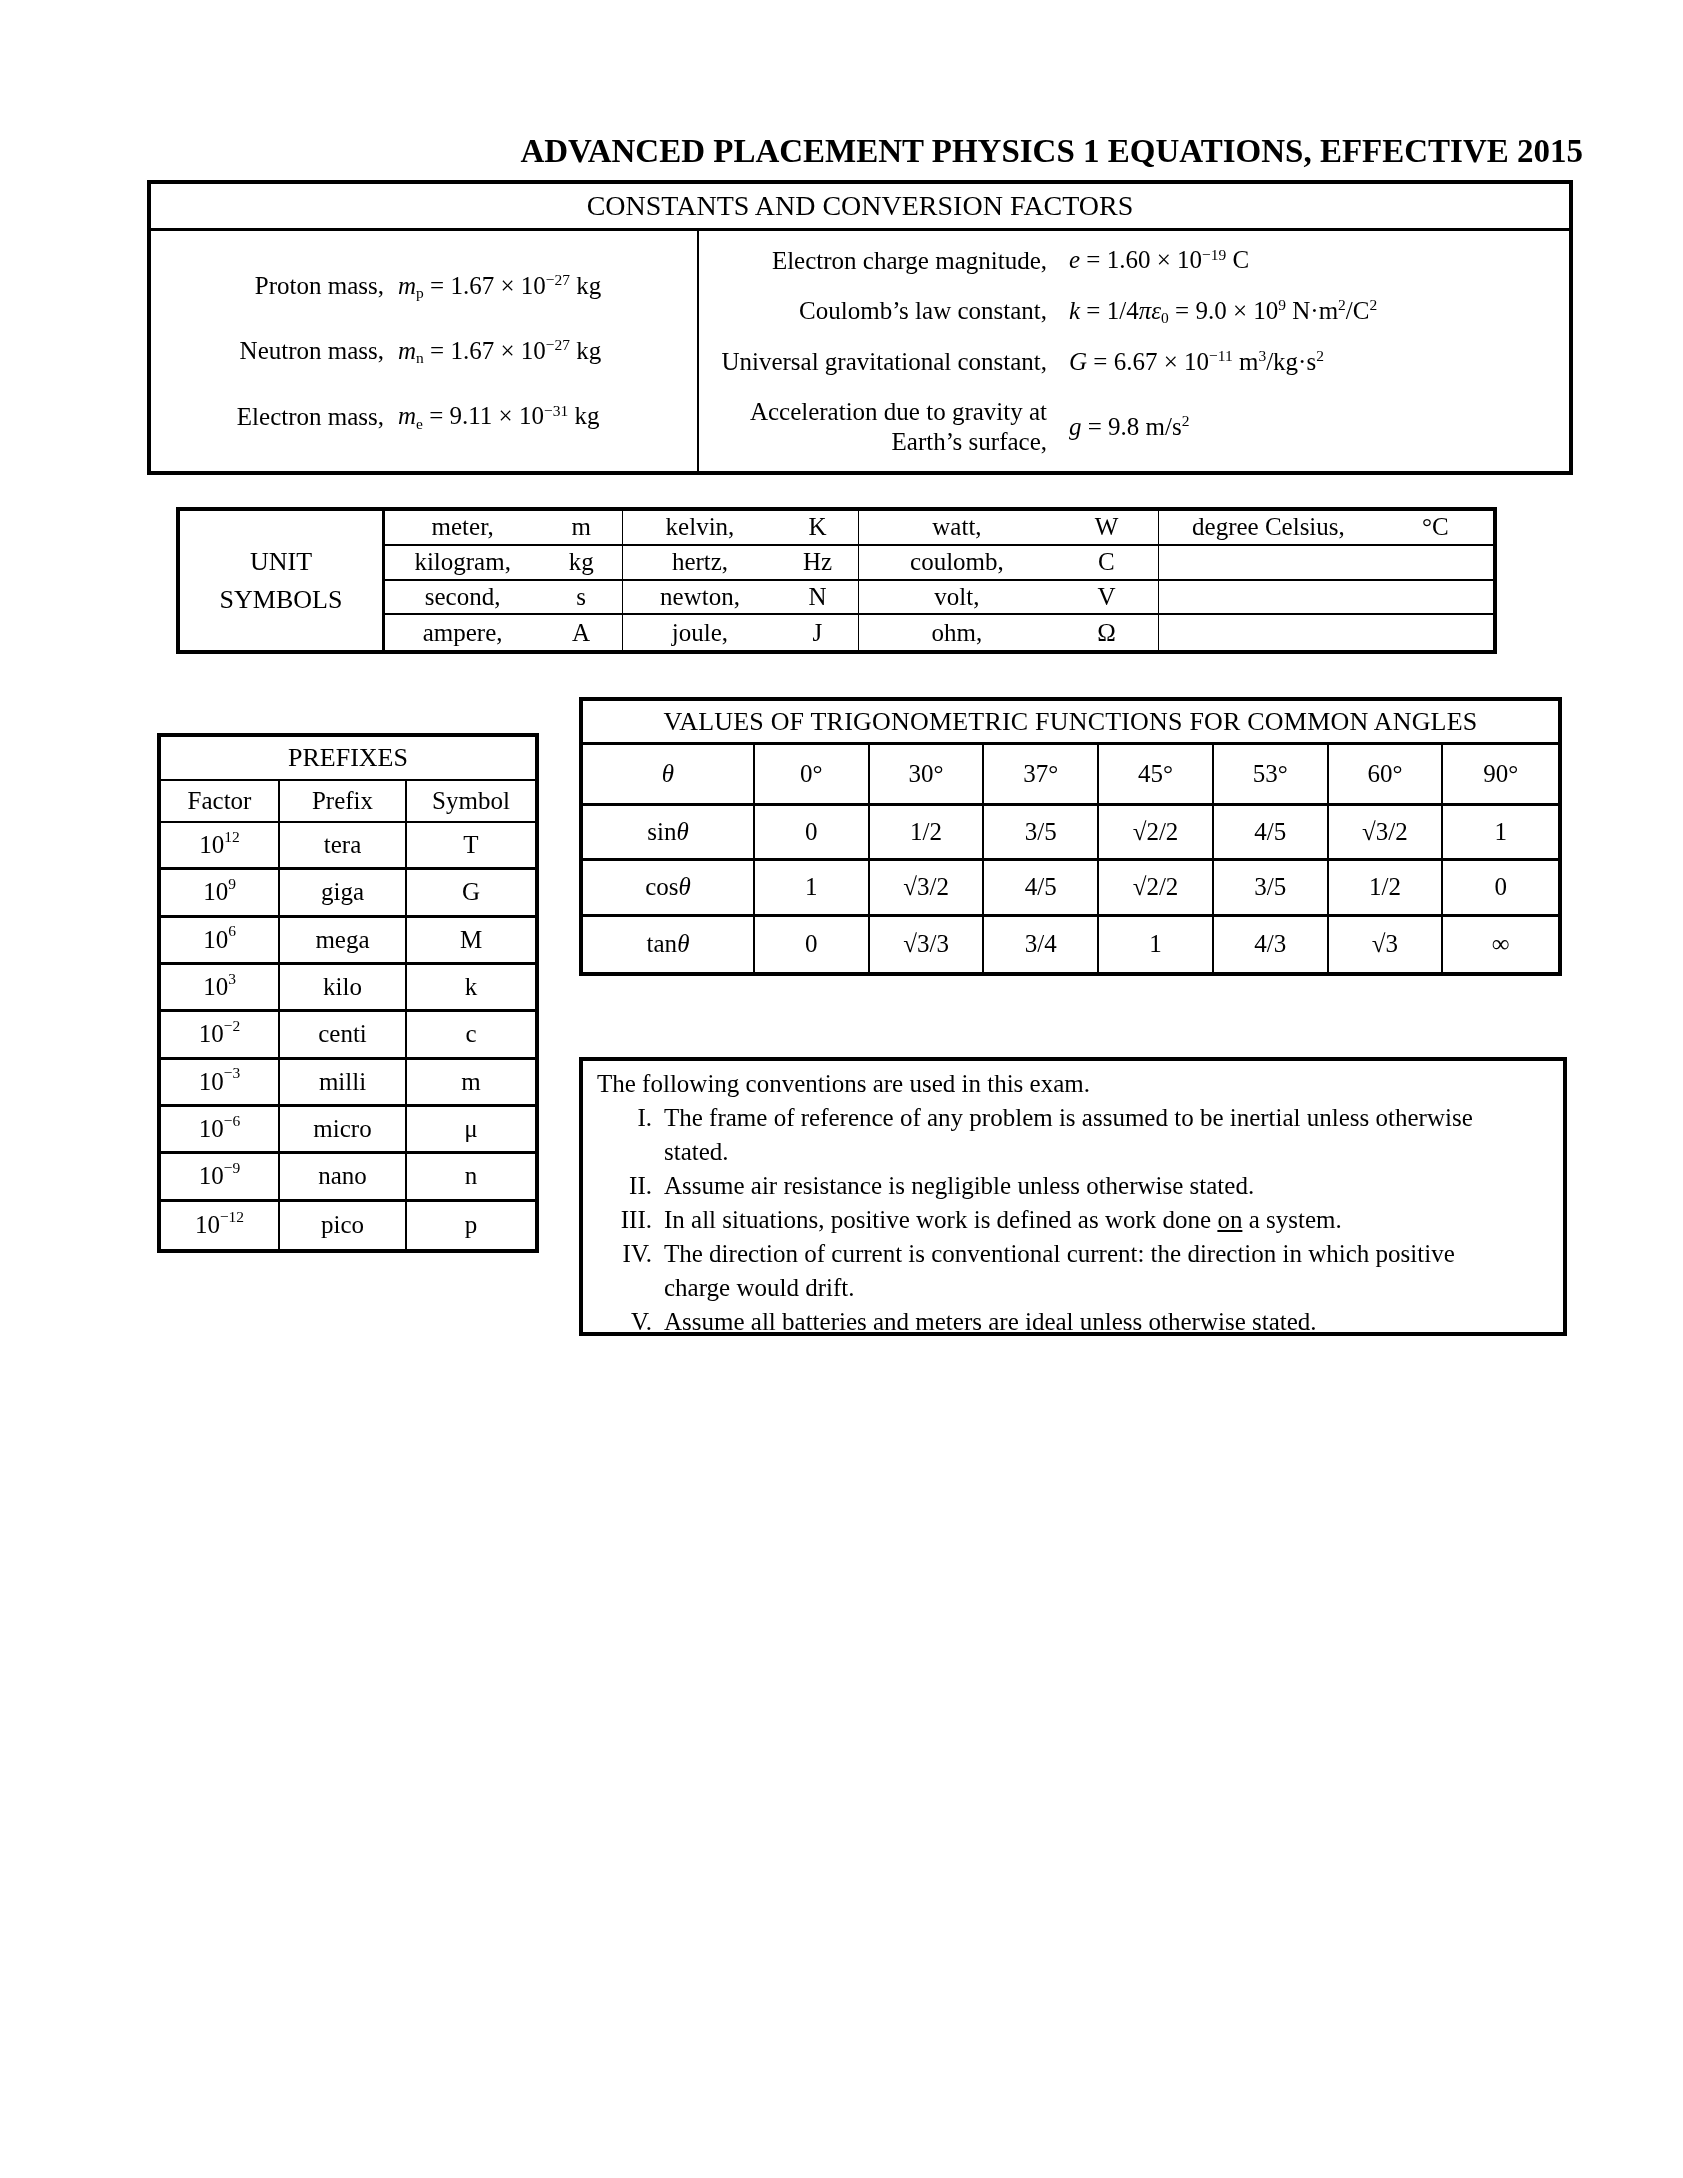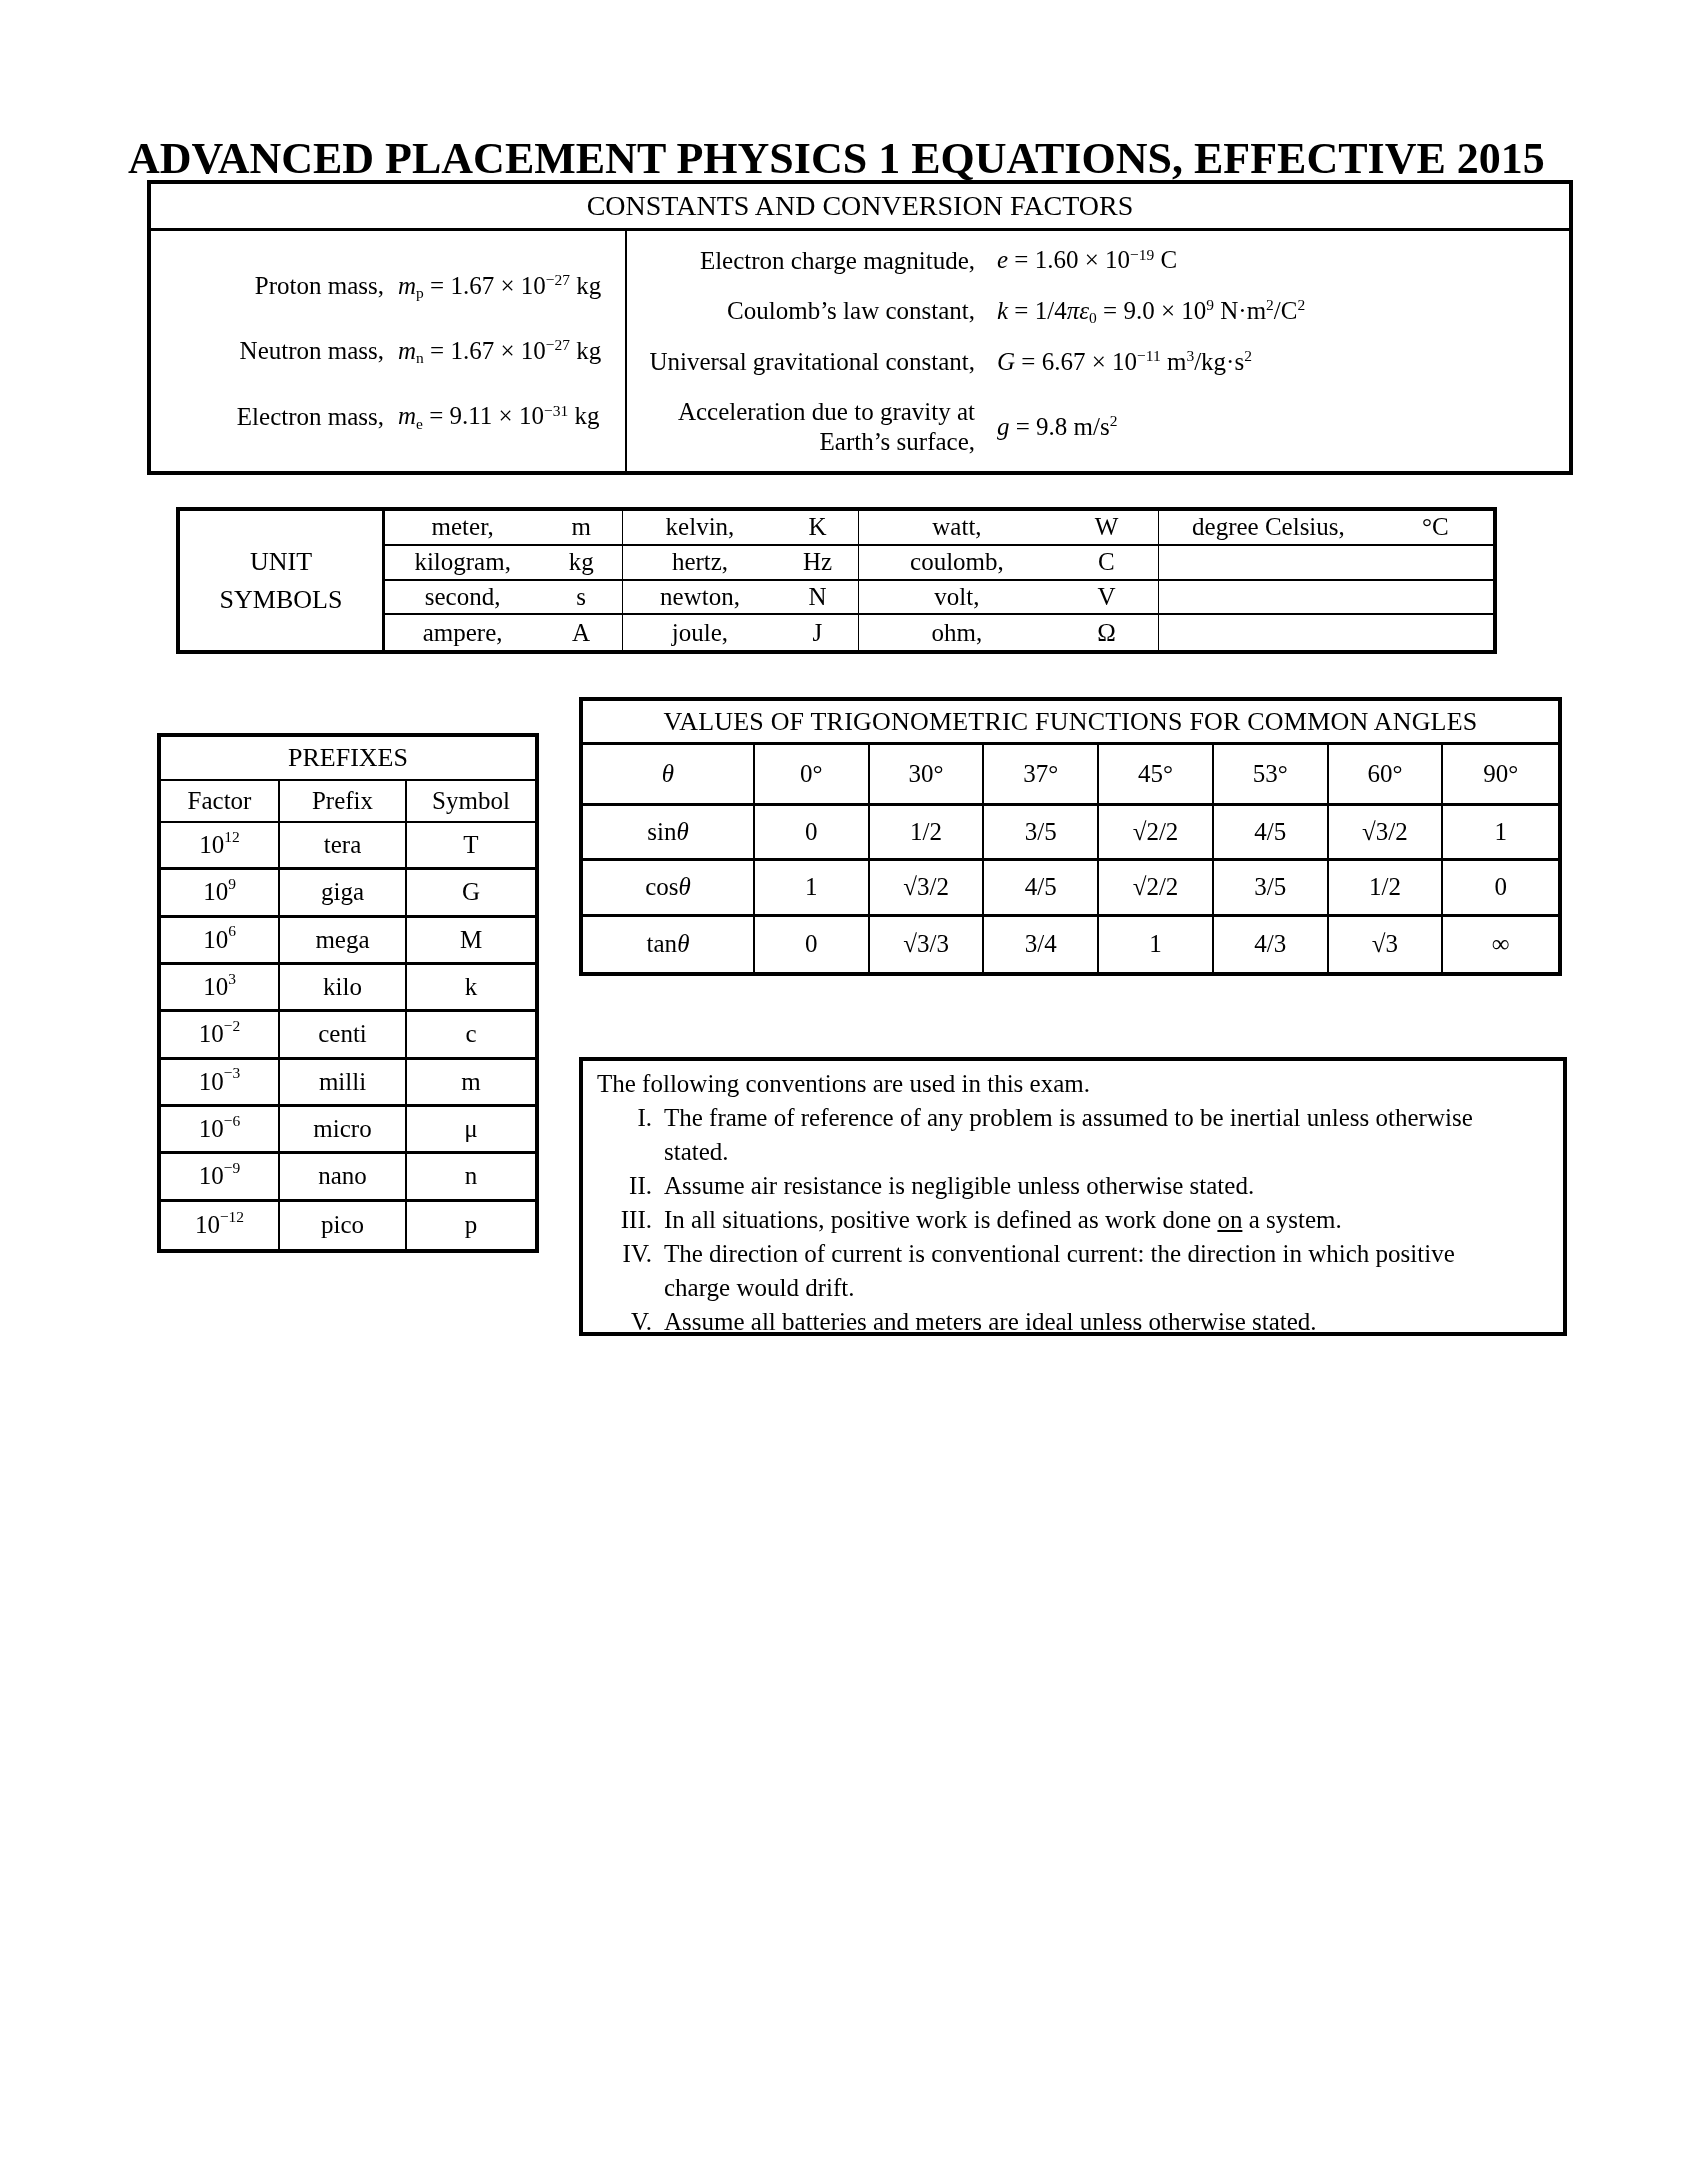--- a/index.html
+++ b/index.html
@@ -8,36 +8,36 @@
     font-family:"Liberation Serif","DejaVu Serif",serif; color:#000;
     overflow:hidden;
   }
   sup { font-size:0.62em; line-height:0; vertical-align:baseline; position:relative; top:-0.55em; }
   sub { font-size:0.62em; line-height:0; vertical-align:baseline; position:relative; top:0.28em; }
   i { font-style:italic; }
   u { text-decoration:underline; }
 
   
   .title {
-    position:absolute; left:128px; top:133px; width:1431px;
-    text-align:left; font-size:44px; font-weight:bold; white-space:nowrap;
+    position:absolute; left:152px; top:133px; width:1431px;
+    text-align:right; font-size:33px; font-weight:bold; white-space:nowrap;
   }
 
   
   .constants {
     position:absolute; left:147px; top:180px; width:1426px; height:295px;
     border:4px solid #000; box-sizing:border-box;
   }
   .c-header {
     height:44px; display:flex; align-items:center; justify-content:center;
     font-size:28px; border-bottom:3px solid #000;
   }
   .c-body { display:flex; height:calc(100% - 47px); }
   .c-col-left {
-    width:476px; border-right:2px solid #000; box-sizing:border-box;
+    width:548px; border-right:2px solid #000; box-sizing:border-box;
     display:flex; flex-direction:column; justify-content:space-around; padding:22px 0;
   }
   .c-col-right {
     flex:1; display:flex; flex-direction:column; justify-content:space-around; padding:4px 0;
   }
   .c-row { display:flex; align-items:center; font-size:25px; }
   .c-row .lbl  { width:233px; text-align:right; flex:none; line-height:1.18; }
   .c-row .lblr { width:348px; text-align:right; flex:none; line-height:1.18; }
   .c-row .frm  { margin-left:14px; white-space:nowrap; }
   .c-col-right .frm { margin-left:22px; }

